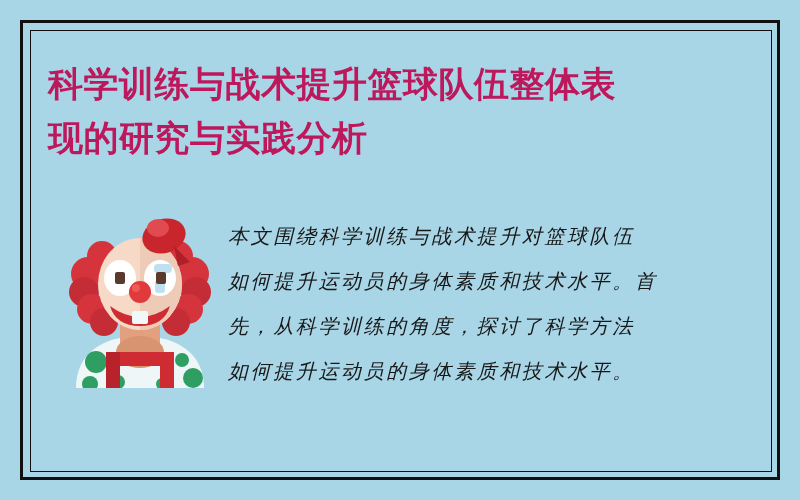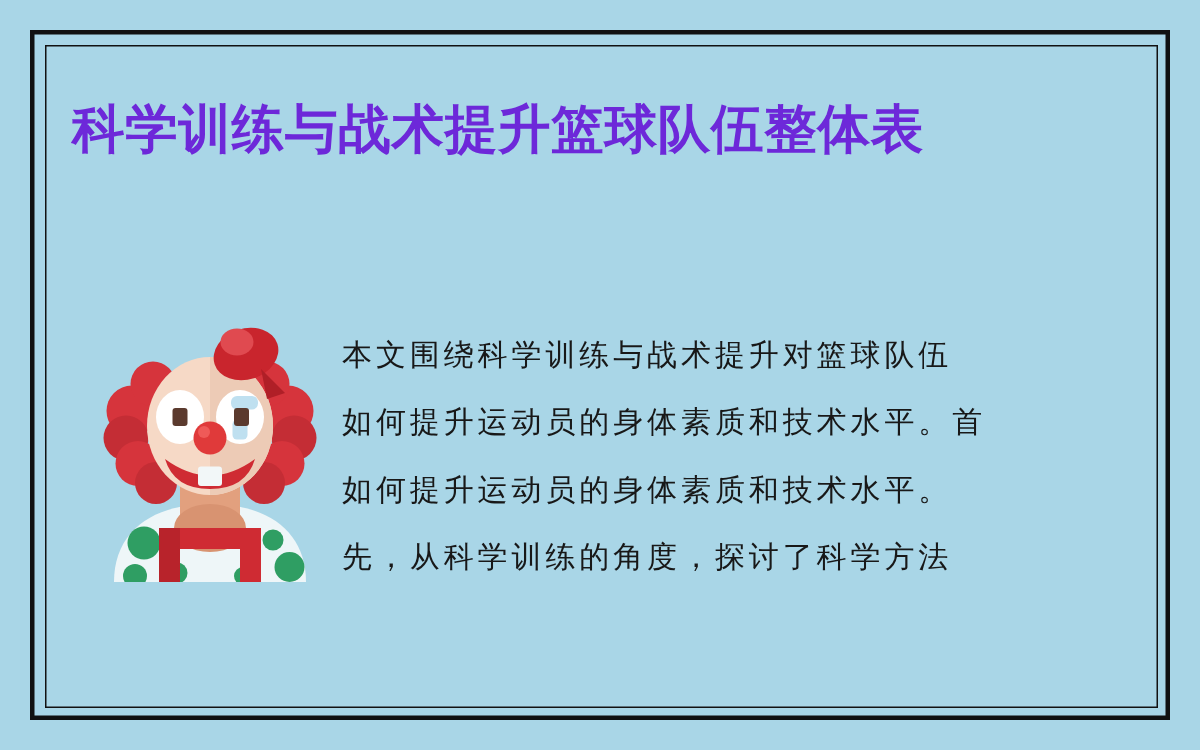--- a/index.html
+++ b/index.html
@@ -44,25 +44,25 @@
   }
 
   
   .title-block {
     position: absolute;
     left: 48px;
     top: 60px;
     width: 700px;
   }
   .title-line {
-    font-family: Liberation Serif, serif;
+    font-family: Liberation Mono, monospace;
     font-weight: 700;
     font-size: 35px;
     line-height: 54px;
-    color: #6d28d9;
+    color: #be185d;
     letter-spacing: 0.5px;
     white-space: nowrap;
   }
 
   
   .illustration {
     position: absolute;
     left: 62px;
     top: 212px;
     width: 156px;
@@ -76,37 +76,39 @@
 
   
   .abstract {
     position: absolute;
     left: 228px;
     top: 214px;
     width: 540px;
   }
   .abstract-line {
     font-family: "DejaVu Sans", "Liberation Sans", sans-serif;
+    font-style: italic;
     font-size: 20px;
     line-height: 45px;
     color: #181818;
     letter-spacing: 2.6px;
     white-space: nowrap;
   }
 </style>
 </head>
 <body>
 
 <div id="poster">
 
   <div class="frame-outer"></div>
   <div class="frame-inner"></div>
 
   <div class="title-block">
     <div class="title-line">科学训练与战术提升篮球队伍整体表</div>
+    <div class="title-line">现的研究与实践分析</div>
   </div>
 
   <div class="illustration">
     <svg viewBox="0 0 156 176" xmlns="http://www.w3.org/2000/svg">
 
       <path d="M14 176 C14 142 40 124 78 124 C116 124 142 142 142 176 Z" fill="#eef6f8"></path>
 
       <circle cx="34" cy="150" r="11" fill="#2f9e63"></circle>
       <circle cx="28" cy="172" r="8" fill="#2f9e63"></circle>
       <circle cx="56" cy="170" r="7" fill="#2f9e63"></circle>
@@ -151,17 +153,17 @@
       <circle cx="74" cy="76" r="4" fill="#ef5a58"></circle>
 
       <path d="M48 94 q30 22 60 0 q-6 20 -30 20 q-24 0 -30 -20 Z" fill="#cf2b33"></path>
       <rect x="70" y="99" width="16" height="13" rx="2" fill="#f2f7f8"></rect>
     </svg>
   </div>
 
   <div class="abstract">
     <div class="abstract-line">本文围绕科学训练与战术提升对篮球队伍</div>
     <div class="abstract-line">如何提升运动员的身体素质和技术水平。首</div>
+    <div class="abstract-line">先，从科学训练的角度，探讨了科学方法</div>
     <div class="abstract-line">如何提升运动员的身体素质和技术水平。</div>
-    <div class="abstract-line">先，从科学训练的角度，探讨了科学方法</div>
   </div>
 
 </div>
 
 </body></html>

